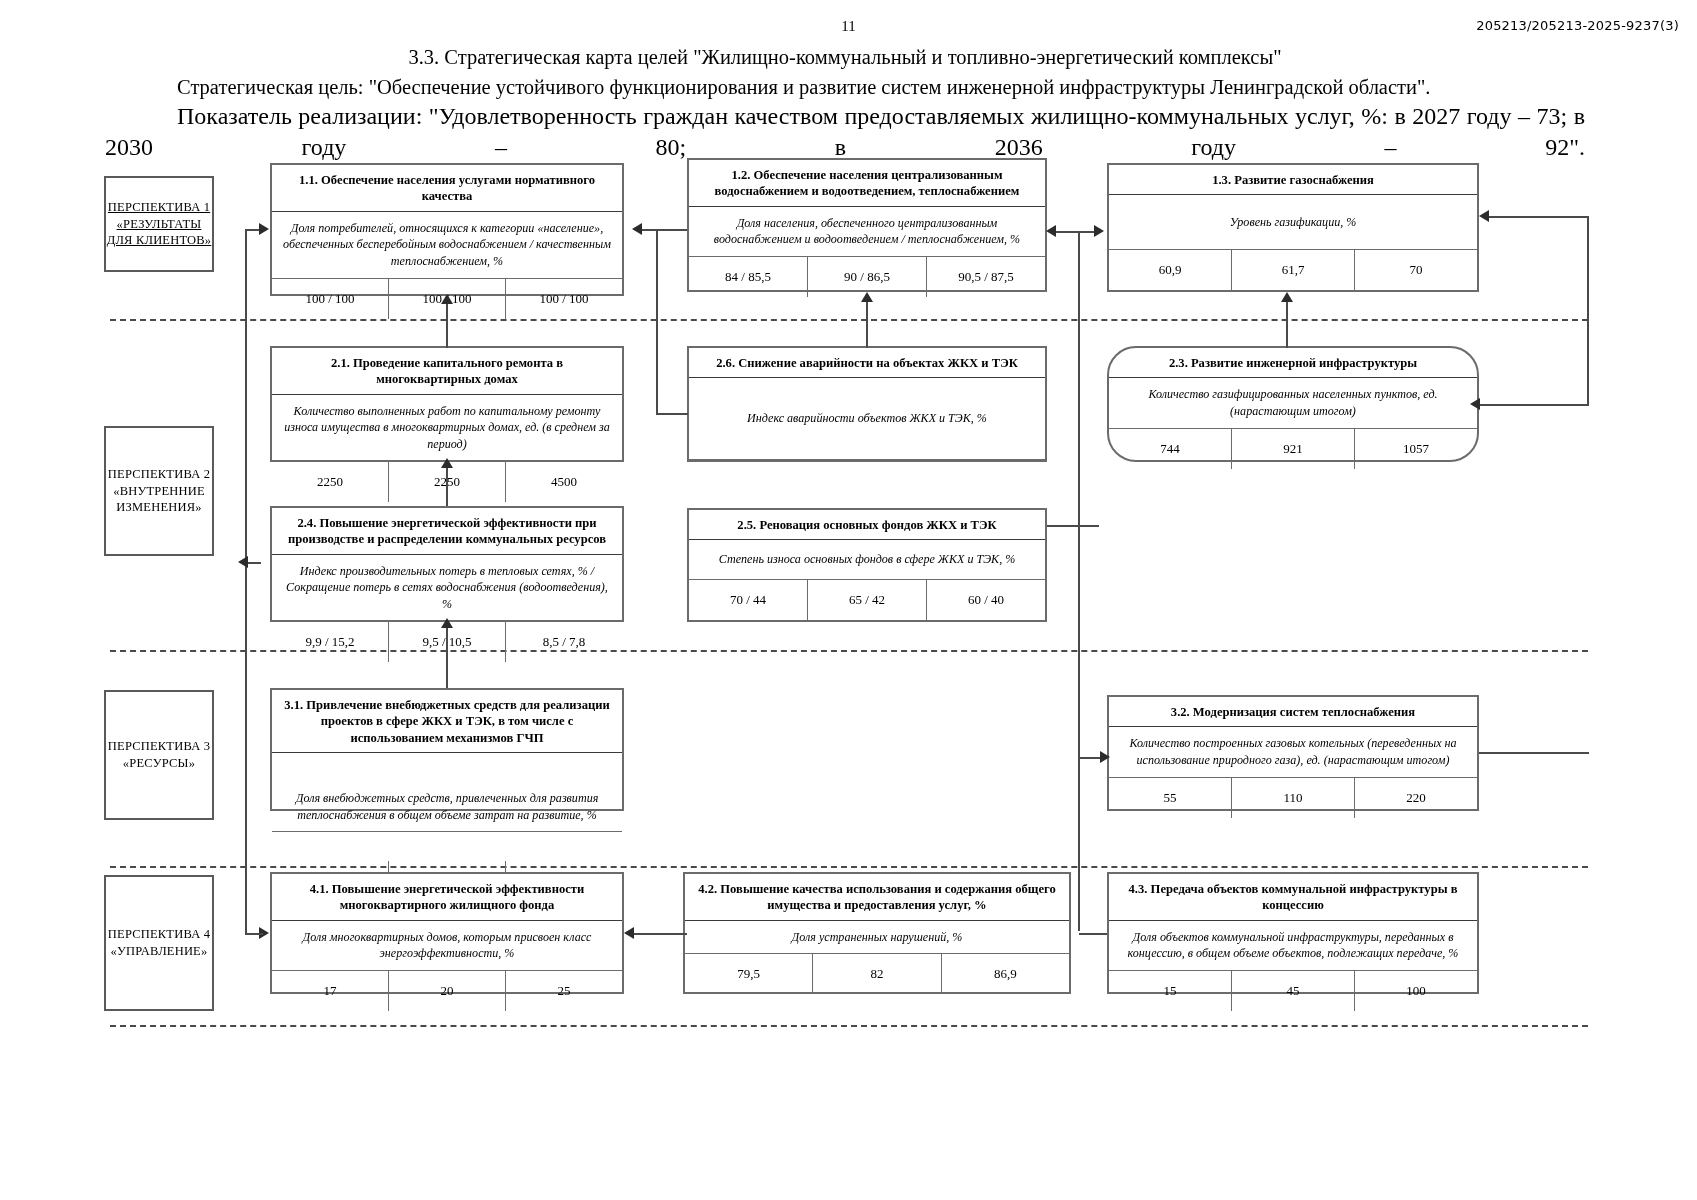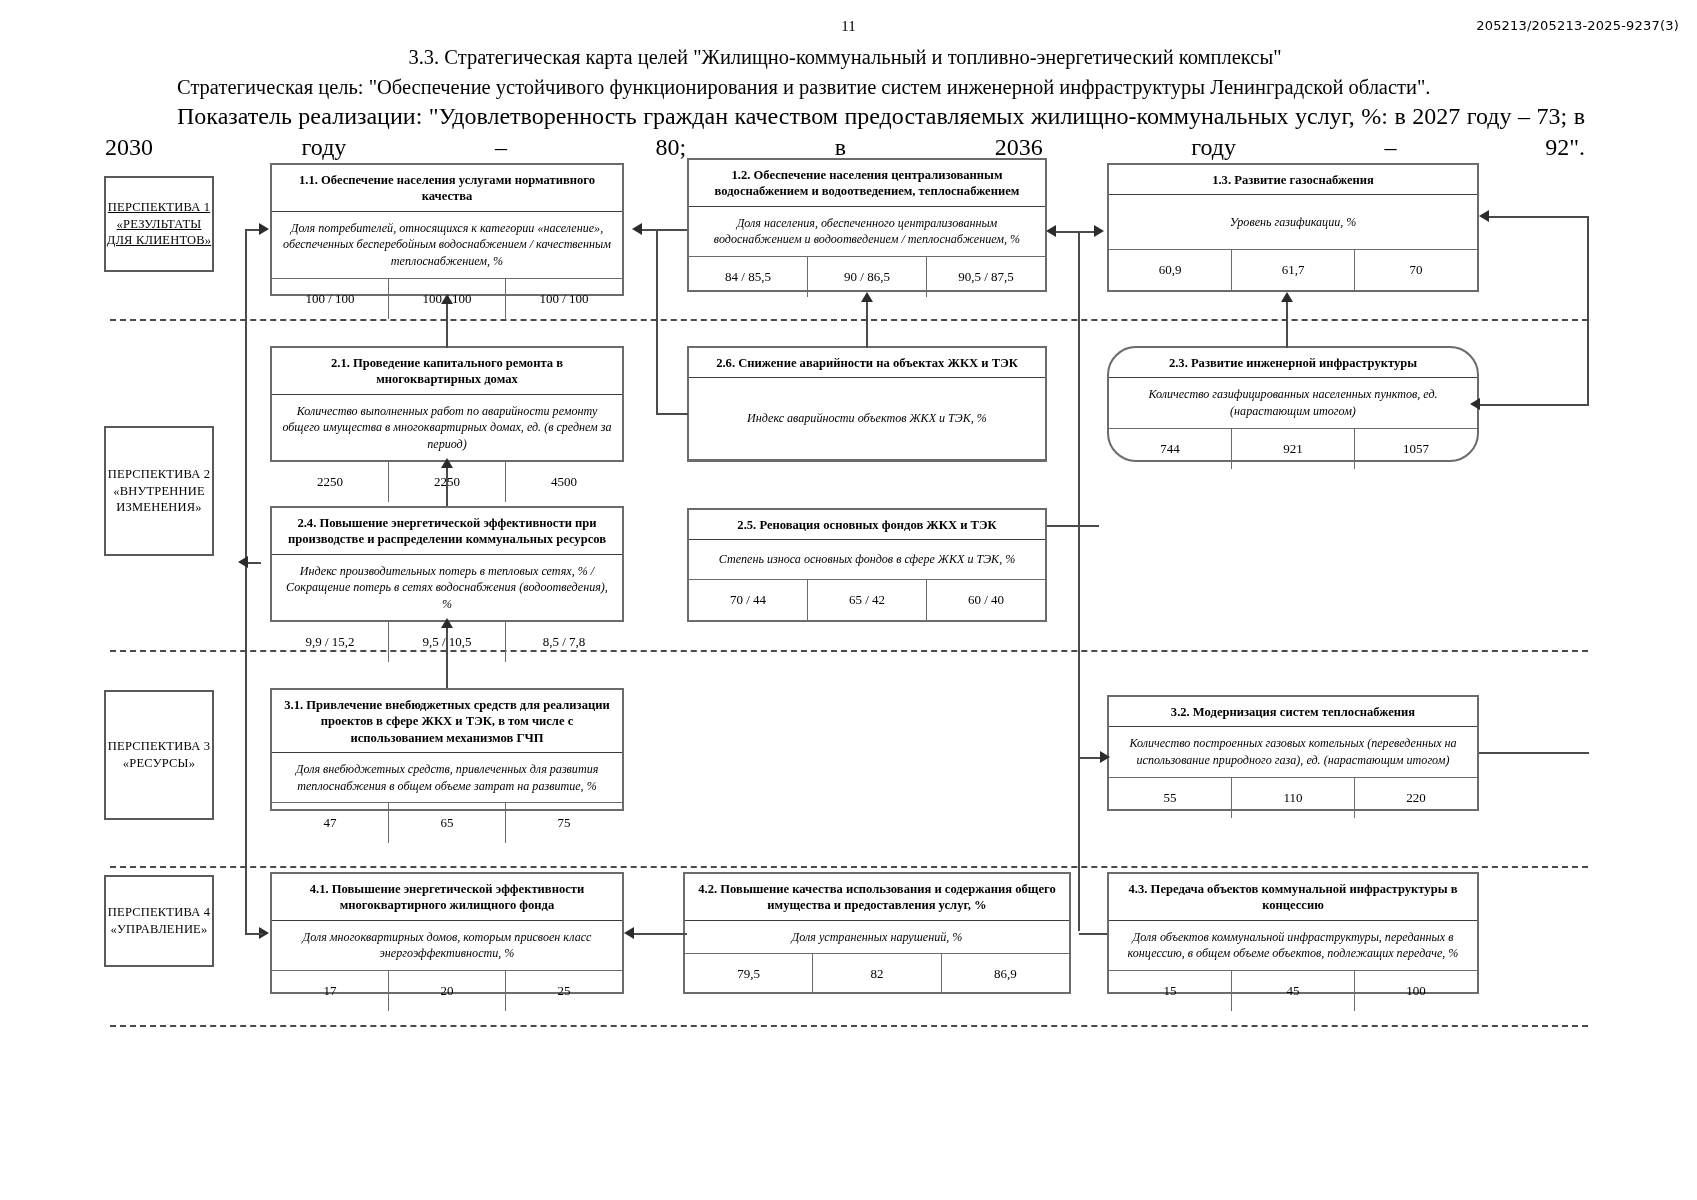--- a/index.html
+++ b/index.html
@@ -202,21 +202,21 @@
   </div>
   <div class="persp" style="left:104px; top:426px; width:110px; height:130px;">
     <span>ПЕРСПЕКТИВА 2
 «ВНУТРЕННИЕ
 ИЗМЕНЕНИЯ»</span>
   </div>
   <div class="persp" style="left:104px; top:690px; width:110px; height:130px;">
     <span>ПЕРСПЕКТИВА 3
 «РЕСУРСЫ»</span>
   </div>
-  <div class="persp" style="left:104px; top:875px; width:110px; height:92px;justify-content:center;">
+  <div class="persp" style="left:104px; top:875px; width:110px; height:136px;justify-content:center;">
     <span>ПЕРСПЕКТИВА 4
 «УПРАВЛЕНИЕ»</span>
   </div>
 
   <div class="gbox" style="left:270px; top:163px; width:354px; height:133px;">
     <div class="ghead">1.1. Обеспечение населения услугами нормативного качества</div>
     <div class="gdesc">Доля потребителей, относящихся к категории «население», обеспеченных бесперебойным водоснабжением / качественным теплоснабжением, %</div>
     <div class="gvals">
       <div class="cell">100 / 100</div>
       <div class="cell">100 / 100</div>
@@ -239,21 +239,21 @@
     <div class="gdesc">Уровень газификации, %</div>
     <div class="gvals">
       <div class="cell">60,9</div>
       <div class="cell">61,7</div>
       <div class="cell">70</div>
     </div>
   </div>
 
   <div class="gbox" style="left:270px; top:346px; width:354px; height:116px;">
     <div class="ghead">2.1. Проведение капитального ремонта в многоквартирных домах</div>
-    <div class="gdesc">Количество выполненных работ по аварийности ремонту общего имущества в многоквартирных домах, ед. (в среднем за период)</div>
+    <div class="gdesc">Количество выполненных работ по капитальному ремонту износа имущества в многоквартирных домах, ед. (в среднем за период)</div>
     <div class="gvals">
       <div class="cell">2250</div>
       <div class="cell">2250</div>
       <div class="cell">4500</div>
     </div>
   </div>
 
   <div class="gbox" style="left:687px; top:346px; width:360px; height:116px;">
     <div class="ghead">2.6. Снижение аварийности на объектах ЖКХ и ТЭК</div>
     <div class="gdesc">Индекс аварийности объектов ЖКХ и ТЭК, %</div>
@@ -282,21 +282,21 @@
   <div class="gbox" style="left:687px; top:508px; width:360px; height:114px;">
     <div class="ghead">2.5. Реновация основных фондов ЖКХ и ТЭК</div>
     <div class="gdesc">Степень износа основных фондов в сфере ЖКХ и ТЭК, %</div>
     <div class="gvals">
       <div class="cell">70 / 44</div>
       <div class="cell">65 / 42</div>
       <div class="cell">60 / 40</div>
     </div>
   </div>
 
-  <div class="gbox" style="left:270px; top:688px; width:354px; height:123px;">
+  <div class="gbox" style="left:270px; top:688px; width:354px; height:123px;gap:29px;">
     <div class="ghead">3.1. Привлечение внебюджетных средств для реализации проектов в сфере ЖКХ и ТЭК, в том числе с использованием механизмов ГЧП</div>
     <div class="gdesc">Доля внебюджетных средств, привлеченных для развития теплоснабжения в общем объеме затрат на развитие, %</div>
     <div class="gvals">
       <div class="cell">47</div>
       <div class="cell">65</div>
       <div class="cell">75</div>
     </div>
   </div>
 
   <div class="gbox" style="left:1107px; top:695px; width:372px; height:116px;">

